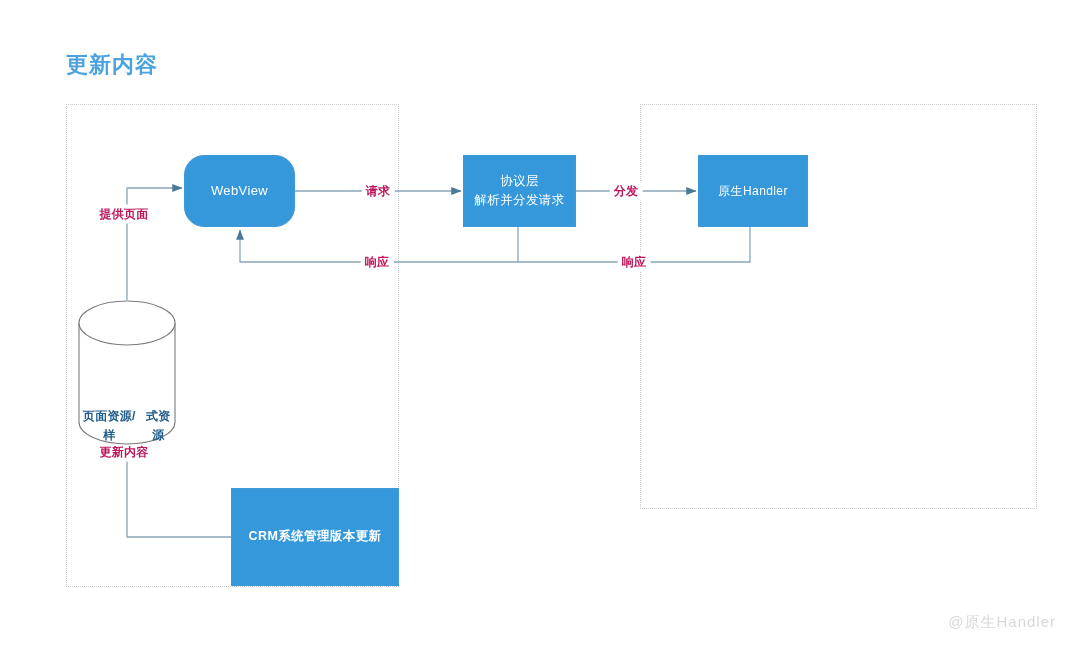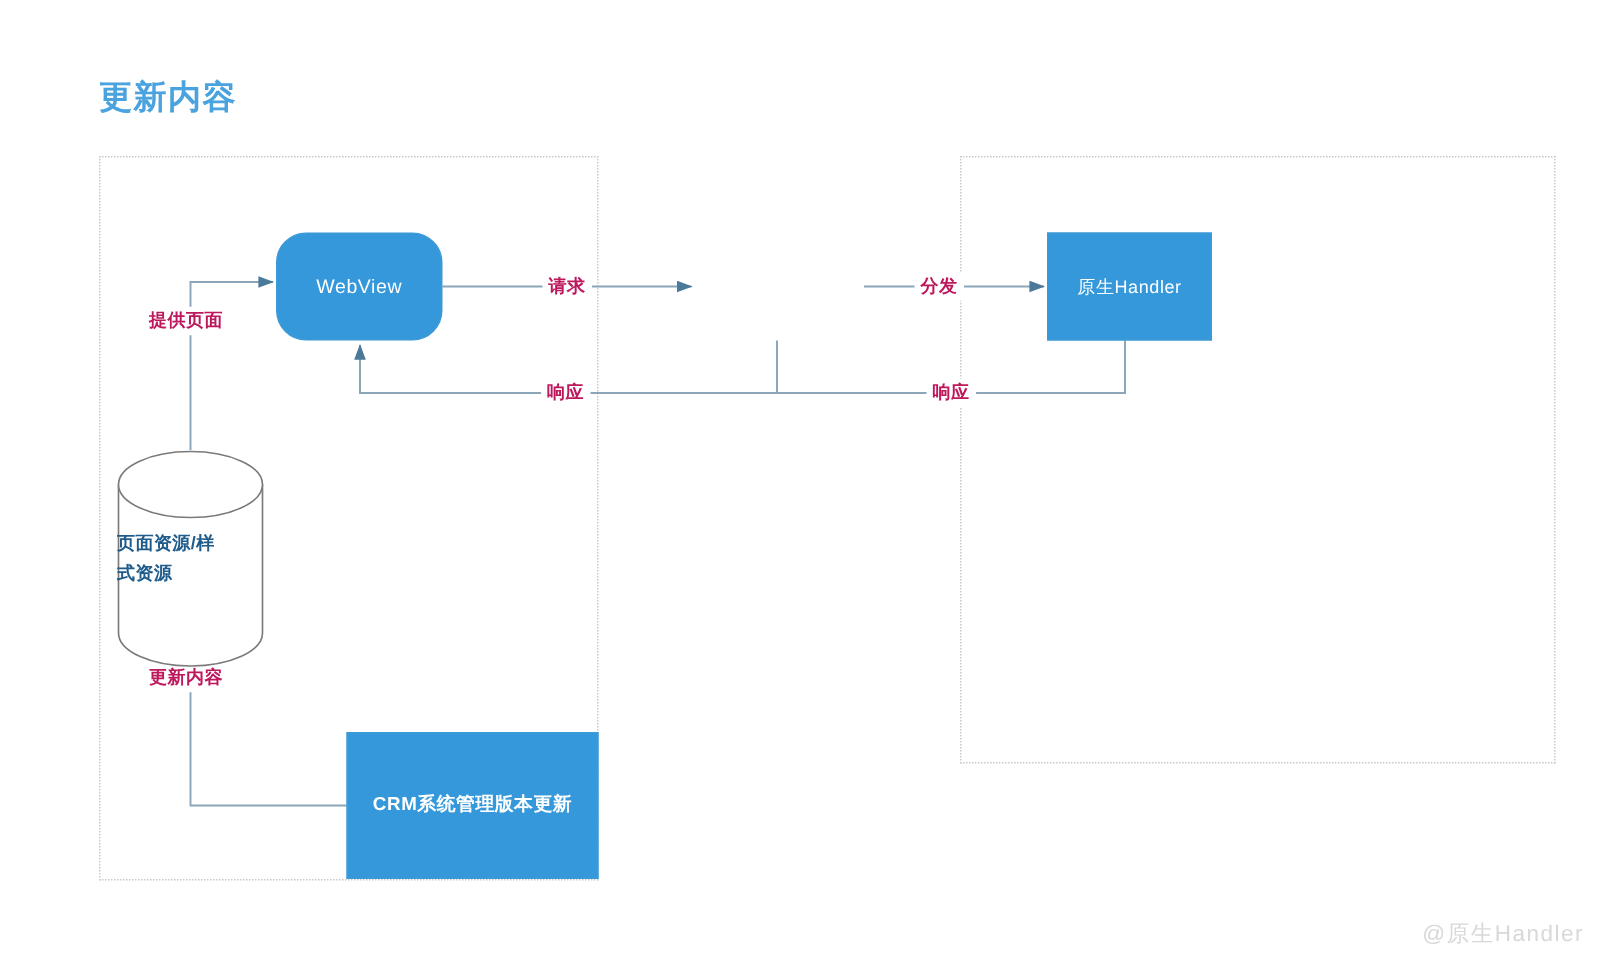--- a/index.html
+++ b/index.html
@@ -109,22 +109,21 @@
     top: 0;
     overflow: visible;
   }
   #node-store .store-label {
     position: absolute;
     left: 0;
     top: 0;
     width: 98px;
     height: 145px;
     display: flex;
-    flex-direction: column;
-    align-items: flex-start;
+    align-items: flex-end;
     justify-content: center;
     color: #1f5c8b;
     font-size: 12px;
     font-weight: bold;
     line-height: 1.6;
     text-align: center;
     letter-spacing: 0.3px;
   }
   
   #wires {
@@ -190,20 +189,24 @@
   <div class="edge-label" style="left:378px; top:191px;">请求</div>
   <div class="edge-label" style="left:626px; top:191px;">分发</div>
   <div class="edge-label" style="left:377px; top:262px;">响应</div>
   <div class="edge-label" style="left:634px; top:262px;">响应</div>
   <div class="edge-label" style="left:124px; top:452px;">更新内容</div>
 
   <div class="node" id="node-webview">
     <span class="node-line">WebView</span>
   </div>
 
+  <div class="node" id="node-protocol">
+    <span class="node-line">协议层</span>
+    <span class="node-line">解析并分发请求</span>
+  </div>
 
   <div class="node" id="node-handler">
     <span class="node-line">原生Handler</span>
   </div>
 
   <div class="node" id="node-crm">
     <span class="node-line">CRM系统管理版本更新</span>
   </div>
 
   <div id="node-store">

